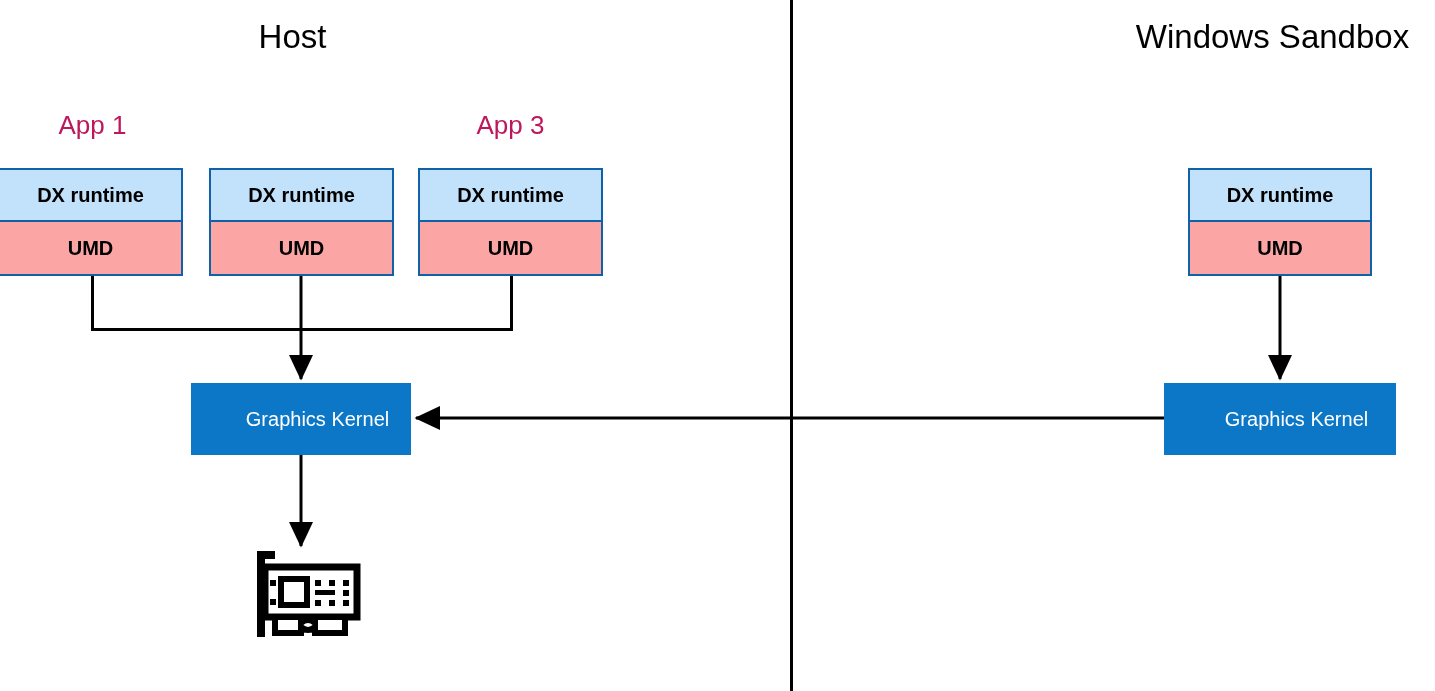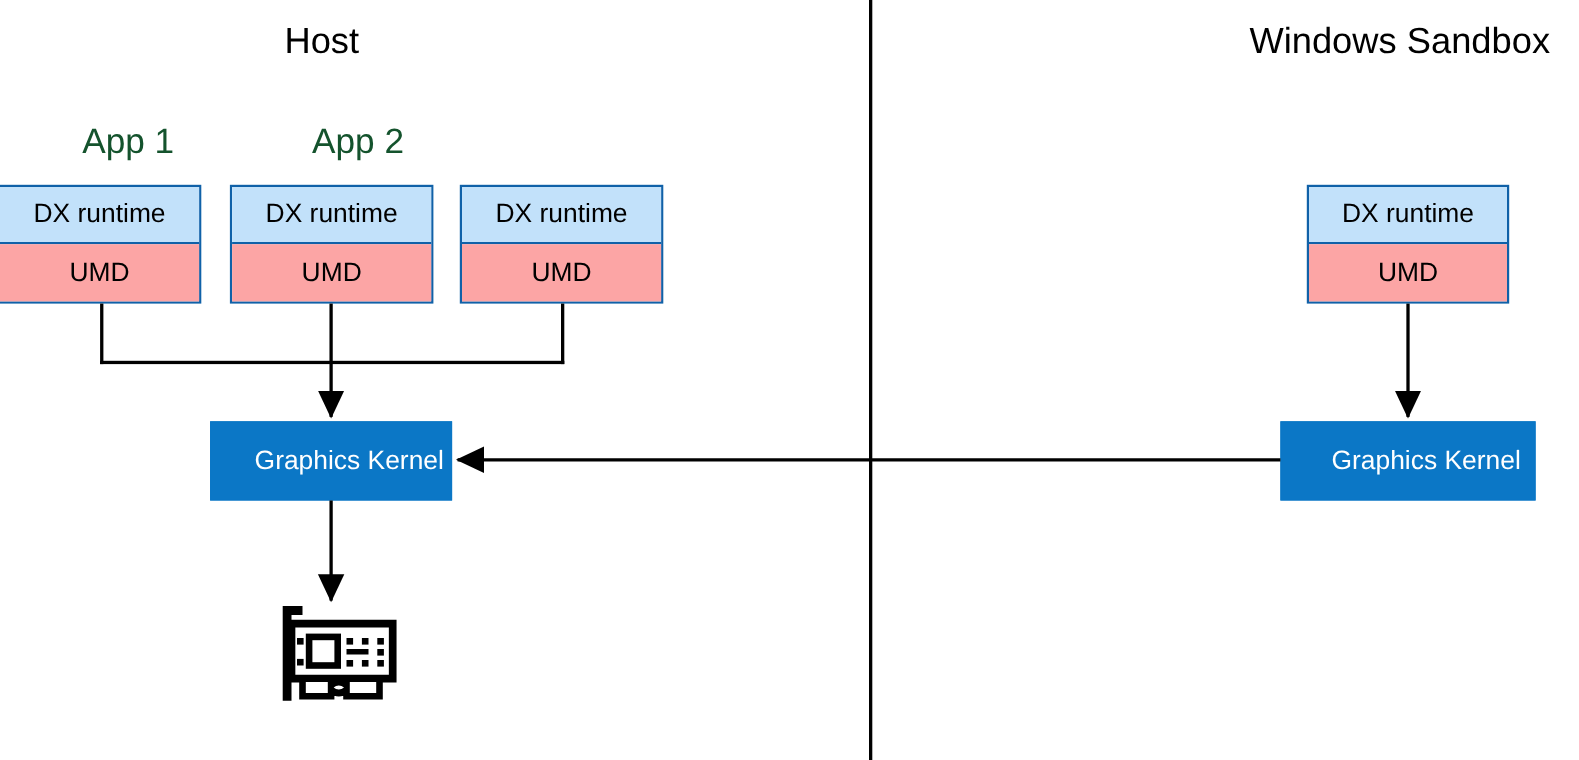--- a/index.html
+++ b/index.html
@@ -25,44 +25,44 @@
     font-size: 33px;
     color: #000000;
     white-space: nowrap;
     text-align: center;
     line-height: 1;
   }
 
   
   .app-caption {
     position: absolute;
-    font-size: 32px;
-    color: #14532d;
+    font-size: 26px;
+    color: #be185d;
     white-space: nowrap;
     text-align: center;
     line-height: 1;
-    margin-left: 24px;
   }
 
   
   .app-stack {
     position: absolute;
     box-sizing: border-box;
     border: 2px solid #1061A8;
     display: flex;
     flex-direction: column;
   }
   .stack-cell {
     box-sizing: border-box;
     display: flex;
     align-items: center;
     justify-content: center;
-    font-size: 24px;
+    font-size: 20px;
     color: #000000;
     line-height: 1;
+    font-weight: bold;
   }
   .cell-runtime {
     background: #C2E1FA;
     border-bottom: 2px solid #1061A8;
     height: 50%;
   }
   .cell-umd {
     background: #fca5a5;
     height: 50%;
   }
@@ -70,21 +70,21 @@
   
   .kernel-box {
     position: absolute;
     box-sizing: border-box;
     background: #0B77C6;
     border: 1px solid #0B77C6;
     display: flex;
     align-items: center;
     justify-content: center;
     color: #ffffff;
-    font-size: 24px;
+    font-size: 20px;
     line-height: 1;
     padding-left: 33px;
   }
 
   
   .vline {
     position: absolute;
     width: 3px;
     background: #000000;
   }
@@ -116,22 +116,22 @@
 <div id="canvas">
 
   <div class="divider" style="left:790px; top:0px; height:691px;"></div>
 
   <div class="section-title" style="left:150px; top:20px; width:285px;">Host</div>
 
   <div class="section-title" style="left:1090px; top:20px; width:365px;">Windows Sandbox</div>
 
   <div class="app-caption" style="left:0px; top:112px; width:185px;">App 1</div>
 
-  <div class="app-caption" style="left:209px; top:112px; width:185px;">App 2</div>
-
+
+  <div class="app-caption" style="left:418px; top:112px; width:185px;">App 3</div>
 
   <div class="app-stack" style="left:-2px; top:168px; width:185px; height:108px;">
     <div class="stack-cell cell-runtime">DX runtime</div>
     <div class="stack-cell cell-umd">UMD</div>
   </div>
 
   <div class="app-stack" style="left:209px; top:168px; width:185px; height:108px;">
     <div class="stack-cell cell-runtime">DX runtime</div>
     <div class="stack-cell cell-umd">UMD</div>
   </div>

